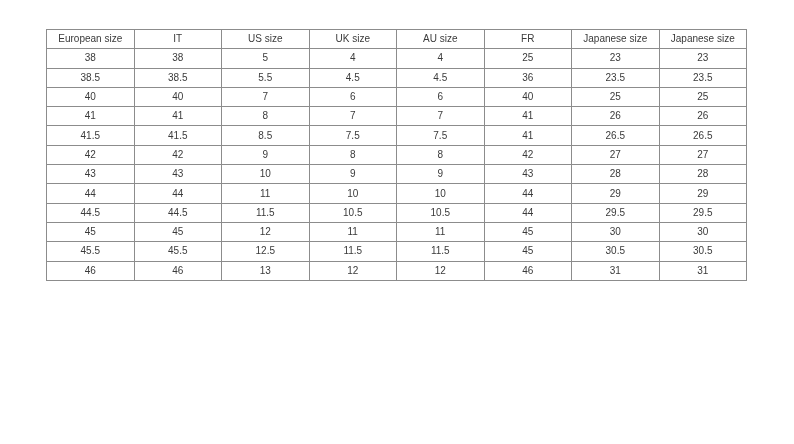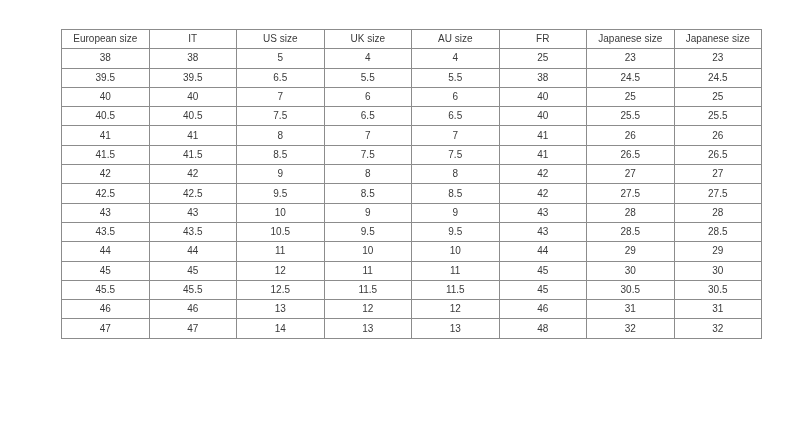--- a/index.html
+++ b/index.html
@@ -10,21 +10,21 @@
   .page {
     position: relative;
     width: 794px;
     height: 444px;
     background: #ffffff;
     overflow: hidden;
     font-family: "Liberation Sans", sans-serif;
   }
   table.size-table {
     position: absolute;
-    left: 61px;
+    left: 46px;
     top: 29px;
     width: 701px;
     border-collapse: collapse;
     table-layout: fixed;
     border-radius: 26px;
   }
   table.size-table th,
   table.size-table td {
     border: 1px solid #8c8c8c;
     height: 18.3px;
@@ -62,48 +62,38 @@
           <td>38</td>
           <td>38</td>
           <td>5</td>
           <td>4</td>
           <td>4</td>
           <td>25</td>
           <td>23</td>
           <td>23</td>
         </tr>
         <tr>
-          <td>39.5</td>
-          <td>39.5</td>
-          <td>6.5</td>
+          <td>38.5</td>
+          <td>38.5</td>
           <td>5.5</td>
-          <td>5.5</td>
-          <td>38</td>
-          <td>24.5</td>
-          <td>24.5</td>
+          <td>4.5</td>
+          <td>4.5</td>
+          <td>36</td>
+          <td>23.5</td>
+          <td>23.5</td>
         </tr>
         <tr>
           <td>40</td>
           <td>40</td>
           <td>7</td>
           <td>6</td>
           <td>6</td>
           <td>40</td>
           <td>25</td>
           <td>25</td>
-        </tr>
-        <tr>
-          <td>40.5</td>
-          <td>40.5</td>
-          <td>7.5</td>
-          <td>6.5</td>
-          <td>6.5</td>
-          <td>40</td>
-          <td>25.5</td>
-          <td>25.5</td>
         </tr>
         <tr>
           <td>41</td>
           <td>41</td>
           <td>8</td>
           <td>7</td>
           <td>7</td>
           <td>41</td>
           <td>26</td>
           <td>26</td>
@@ -122,58 +112,48 @@
           <td>42</td>
           <td>42</td>
           <td>9</td>
           <td>8</td>
           <td>8</td>
           <td>42</td>
           <td>27</td>
           <td>27</td>
         </tr>
         <tr>
-          <td>42.5</td>
-          <td>42.5</td>
-          <td>9.5</td>
-          <td>8.5</td>
-          <td>8.5</td>
-          <td>42</td>
-          <td>27.5</td>
-          <td>27.5</td>
-        </tr>
-        <tr>
           <td>43</td>
           <td>43</td>
           <td>10</td>
           <td>9</td>
           <td>9</td>
           <td>43</td>
           <td>28</td>
           <td>28</td>
         </tr>
         <tr>
-          <td>43.5</td>
-          <td>43.5</td>
-          <td>10.5</td>
-          <td>9.5</td>
-          <td>9.5</td>
-          <td>43</td>
-          <td>28.5</td>
-          <td>28.5</td>
-        </tr>
-        <tr>
           <td>44</td>
           <td>44</td>
           <td>11</td>
           <td>10</td>
           <td>10</td>
           <td>44</td>
           <td>29</td>
           <td>29</td>
+        </tr>
+        <tr>
+          <td>44.5</td>
+          <td>44.5</td>
+          <td>11.5</td>
+          <td>10.5</td>
+          <td>10.5</td>
+          <td>44</td>
+          <td>29.5</td>
+          <td>29.5</td>
         </tr>
         <tr>
           <td>45</td>
           <td>45</td>
           <td>12</td>
           <td>11</td>
           <td>11</td>
           <td>45</td>
           <td>30</td>
           <td>30</td>
@@ -191,25 +171,15 @@
         <tr>
           <td>46</td>
           <td>46</td>
           <td>13</td>
           <td>12</td>
           <td>12</td>
           <td>46</td>
           <td>31</td>
           <td>31</td>
         </tr>
-        <tr>
-          <td>47</td>
-          <td>47</td>
-          <td>14</td>
-          <td>13</td>
-          <td>13</td>
-          <td>48</td>
-          <td>32</td>
-          <td>32</td>
-        </tr>
       </tbody>
   </table>
 </div>
 
 </body></html>

